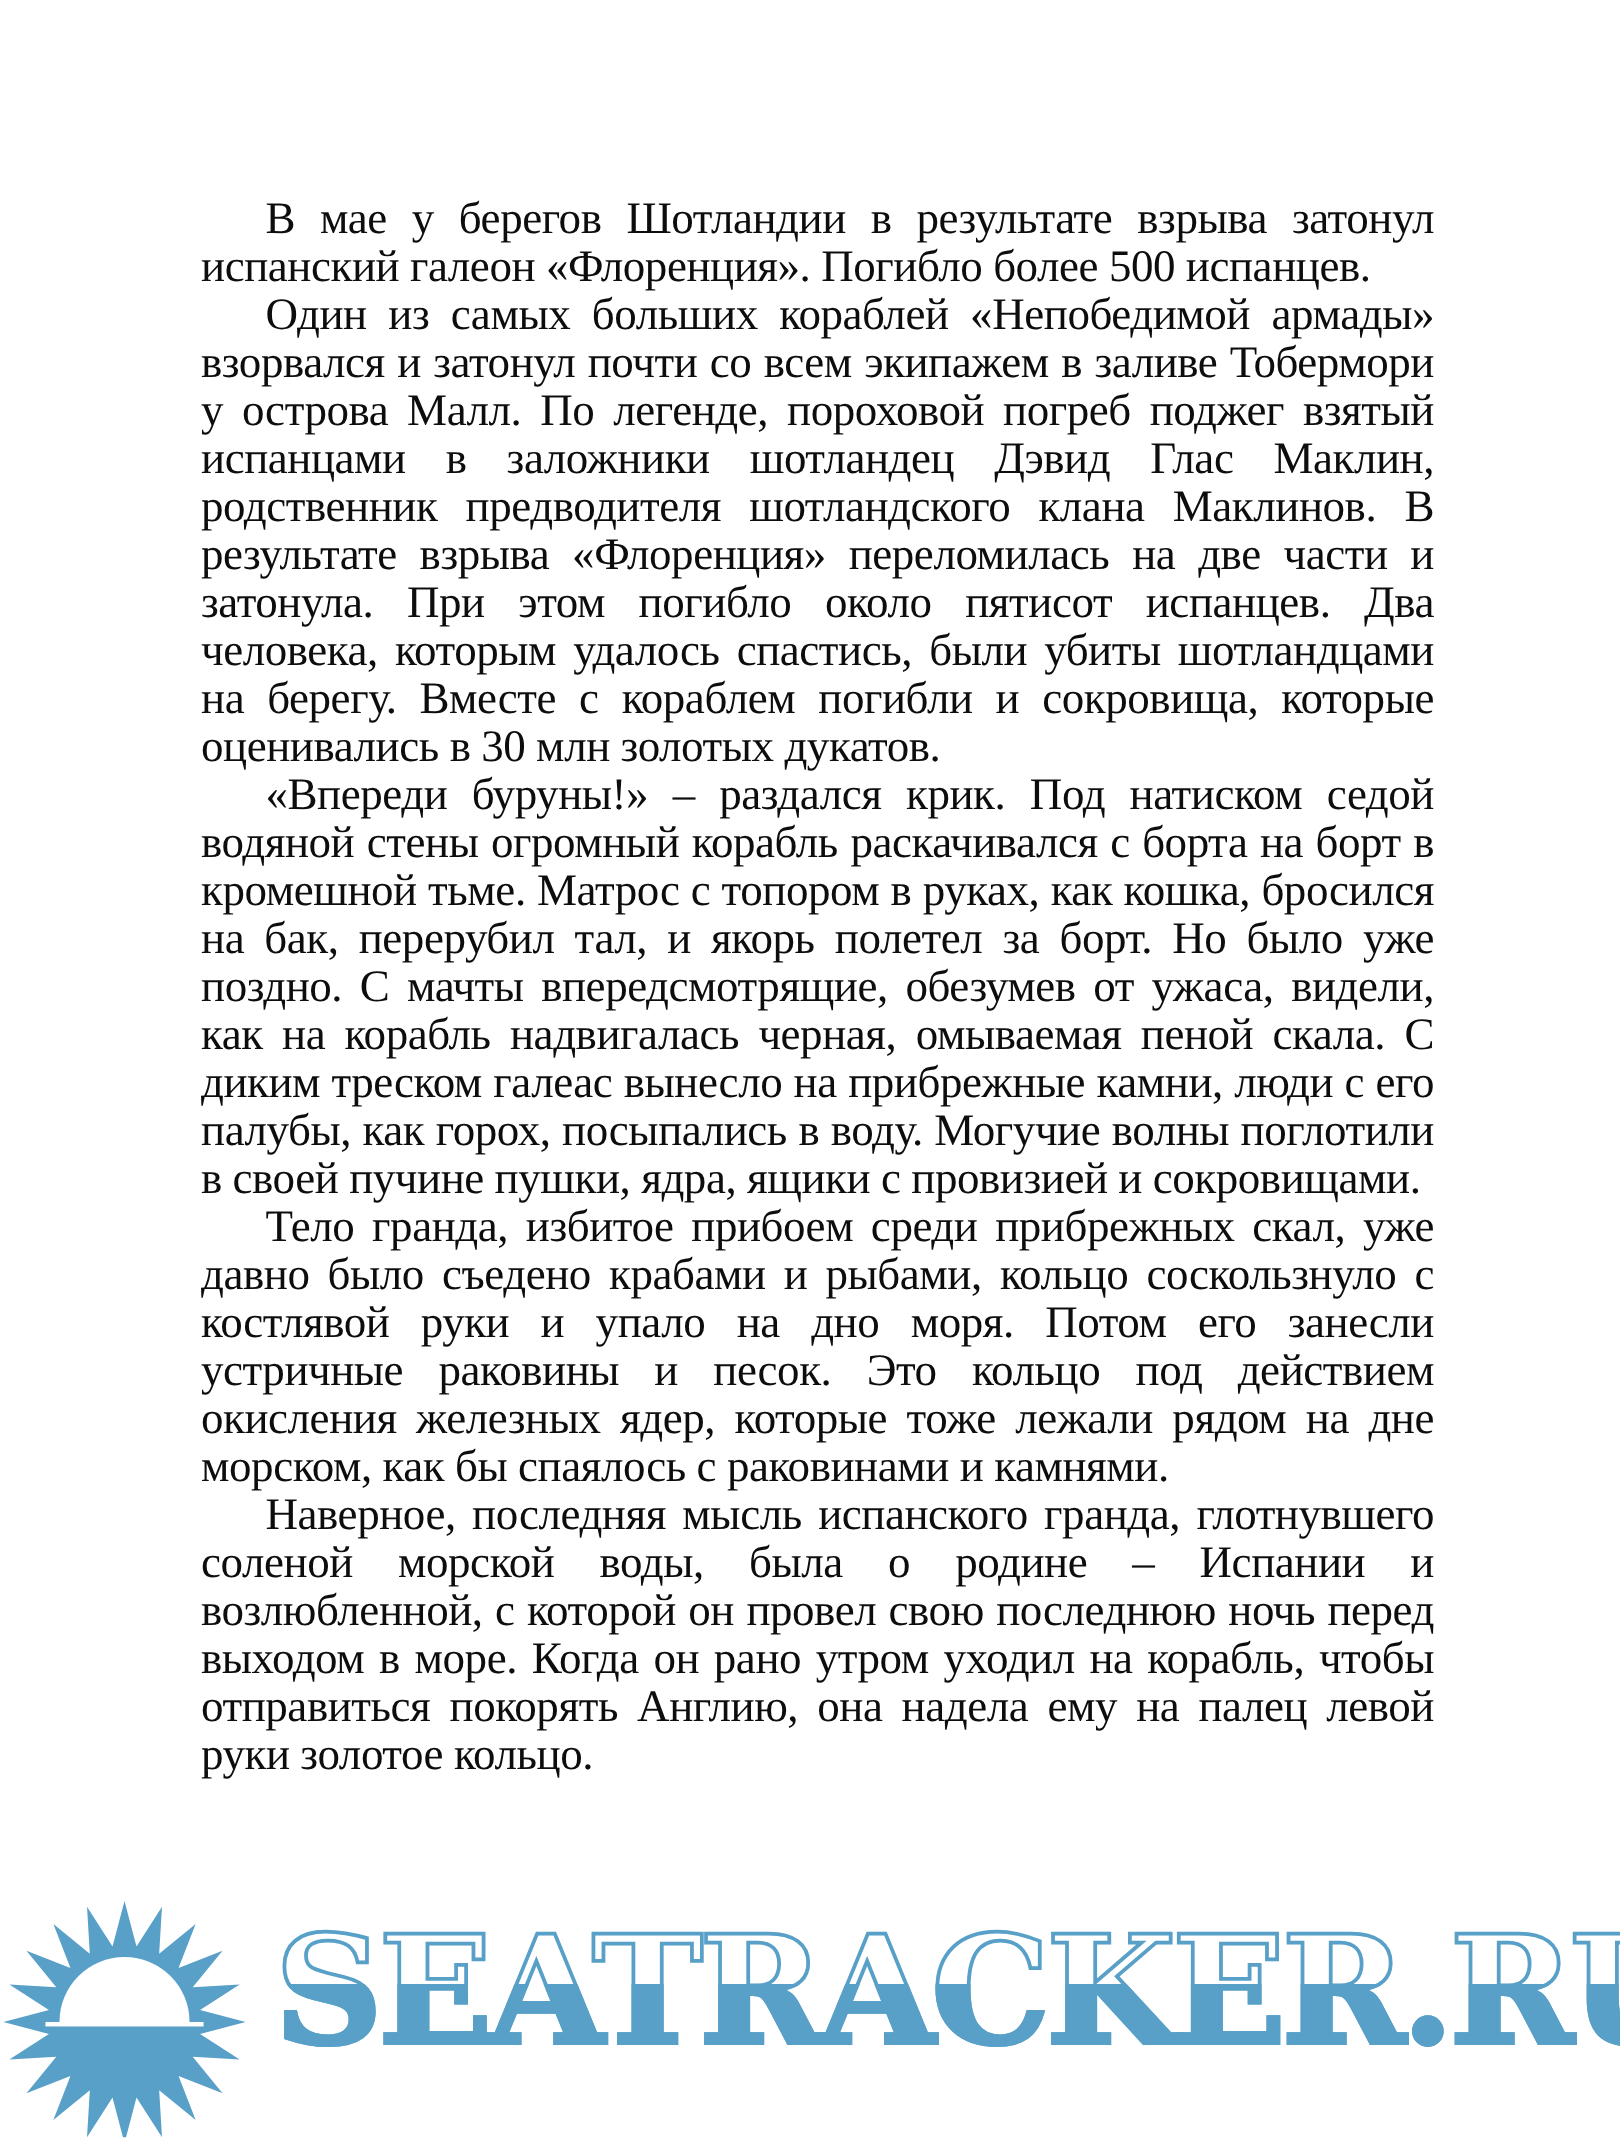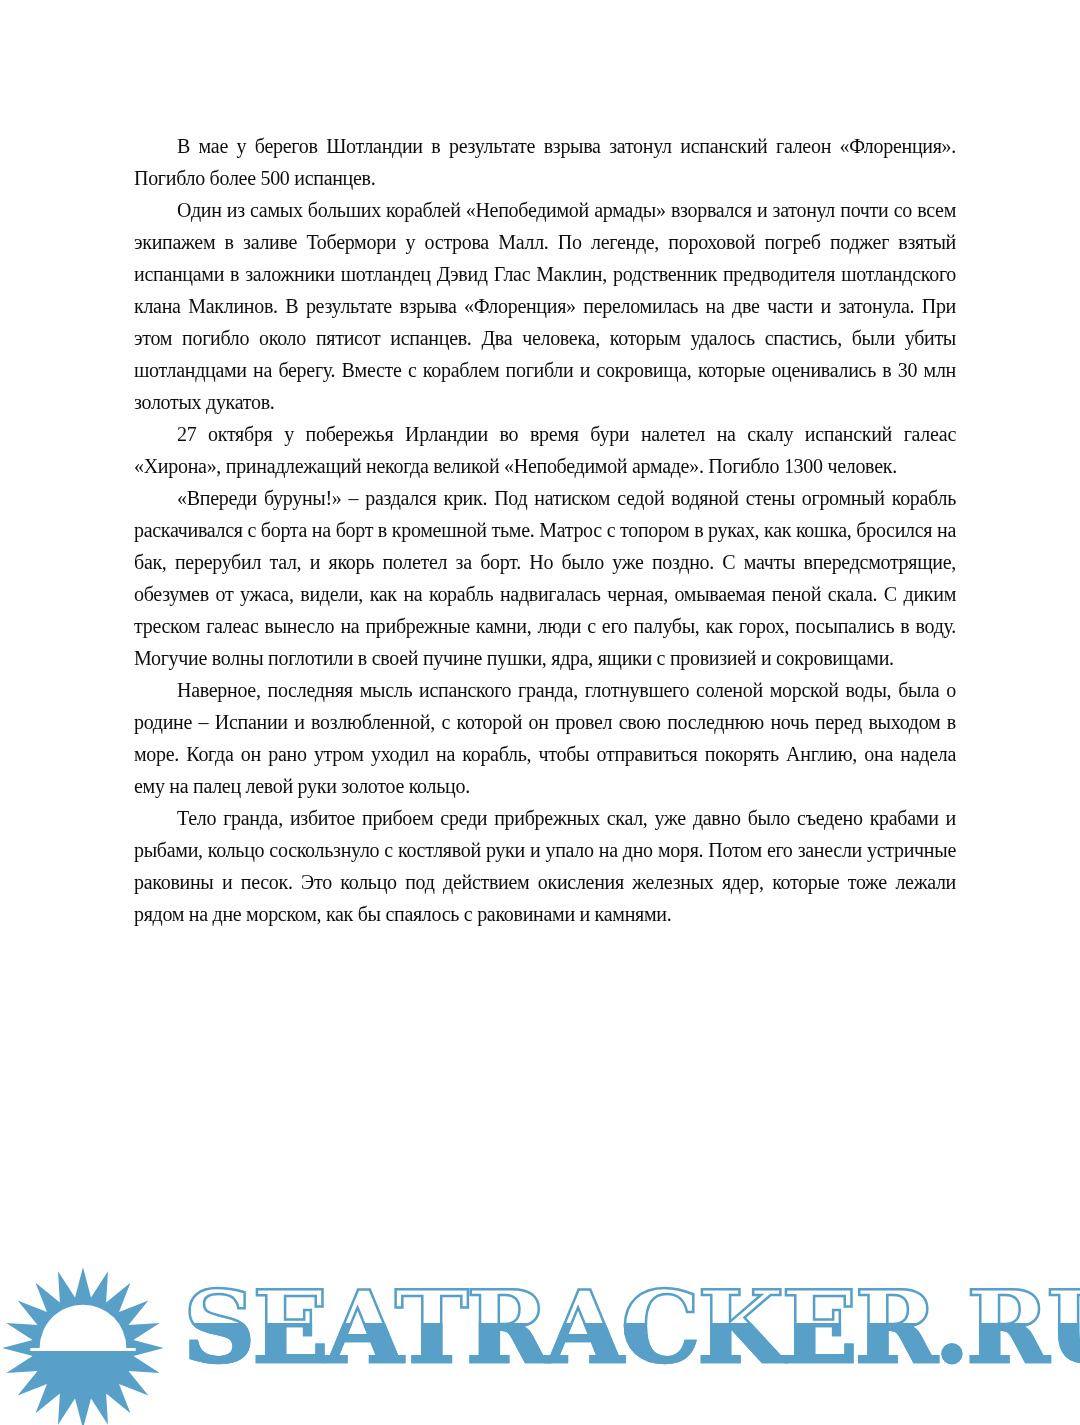--- a/index.html
+++ b/index.html
@@ -13,21 +13,21 @@
     color: #0d0d0d;
   }
   .content {
     position: absolute;
     top: 130px;
     left: 134px;
     width: 822px;
   }
   p.body-par {
     margin: 0;
-    font-size: 20px;
+    font-size: 30px;
     line-height: 32px;
     letter-spacing: -0.3px;
     text-align: justify;
     text-align-last: left;
     text-indent: 43px;
   }
   h2.section-heading {
     margin: 30px 0 12px 0;
     font-size: 30px;
     line-height: 34px;
@@ -68,26 +68,25 @@
   }
 </style>
 </head>
 <body>
 
 <div class="page">
 
   <div class="content">
     <p class="body-par">В мае у берегов Шотландии в результате взрыва затонул испанский галеон «Флоренция». Погибло более 500 испанцев.</p>
     <p class="body-par">Один из самых больших кораблей «Непобедимой армады» взорвался и затонул почти со всем экипажем в заливе Тобермори у острова Малл. По легенде, пороховой погреб поджег взятый испанцами в заложники шотландец Дэвид Глас Маклин, родственник предводителя шотландского клана Маклинов. В результате взрыва «Флоренция» переломилась на две части и затонула. При этом погибло около пятисот испанцев. Два человека, которым удалось спастись, были убиты шотландцами на берегу. Вместе с кораблем погибли и сокровища, которые оценивались в 30 млн золотых дукатов.</p>
-    <p class="body-par">27 октября у побережья Ирландии во время бури налетел на скалу испанский галеас «Хирона», принадлежащий некогда великой «Непобедимой армаде». Погибло 1300 человек.</p>
 
 
     <p class="body-par">«Впереди буруны!» – раздался крик. Под натиском седой водяной стены огромный корабль раскачивался с борта на борт в кромешной тьме. Матрос с топором в руках, как кошка, бросился на бак, перерубил тал, и якорь полетел за борт. Но было уже поздно. С мачты впередсмотрящие, обезумев от ужаса, видели, как на корабль надвигалась черная, омываемая пеной скала. С диким треском галеас вынесло на прибрежные камни, люди с его палубы, как горох, посыпались в воду. Могучие волны поглотили в своей пучине пушки, ядра, ящики с провизией и сокровищами.</p>
+    <p class="body-par">Тело гранда, избитое прибоем среди прибрежных скал, уже давно было съедено крабами и рыбами, кольцо соскользнуло с костлявой руки и упало на дно моря. Потом его занесли устричные раковины и песок. Это кольцо под действием окисления железных ядер, которые тоже лежали рядом на дне морском, как бы спаялось с раковинами и камнями.</p>
     <p class="body-par">Наверное, последняя мысль испанского гранда, глотнувшего соленой морской воды, была о родине – Испании и возлюбленной, с которой он провел свою последнюю ночь перед выходом в море. Когда он рано утром уходил на корабль, чтобы отправиться покорять Англию, она надела ему на палец левой руки золотое кольцо.</p>
-    <p class="body-par">Тело гранда, избитое прибоем среди прибрежных скал, уже давно было съедено крабами и рыбами, кольцо соскользнуло с костлявой руки и упало на дно моря. Потом его занесли устричные раковины и песок. Это кольцо под действием окисления железных ядер, которые тоже лежали рядом на дне морском, как бы спаялось с раковинами и камнями.</p>
   </div>
 
   <div class="watermark">
     <div class="sun-wrap">
       <svg width="170" height="170" viewBox="-100 -100 200 200" xmlns="http://www.w3.org/2000/svg">
 
         <polygon fill="#58A0C8" points="95,0 59.3,9.4 90.3,29.4 53.5,27.2 76.9,55.8 42.4,42.4 55.8,76.9 27.2,53.5 29.4,90.3 9.4,59.3 0,95 -9.4,59.3 -29.4,90.3 -27.2,53.5 -55.8,76.9 -42.4,42.4 -76.9,55.8 -53.5,27.2 -90.3,29.4 -59.3,9.4 -95,0 -59.3,-9.4 -90.3,-29.4 -53.5,-27.2 -76.9,-55.8 -42.4,-42.4 -55.8,-76.9 -27.2,-53.5 -29.4,-90.3 -9.4,-59.3 0,-95 9.4,-59.3 29.4,-90.3 27.2,-53.5 55.8,-76.9 42.4,-42.4 76.9,-55.8 53.5,-27.2 90.3,-29.4 59.3,-9.4"></polygon>
 
         <circle cx="0" cy="0" r="60" fill="#58A0C8"></circle>
 

